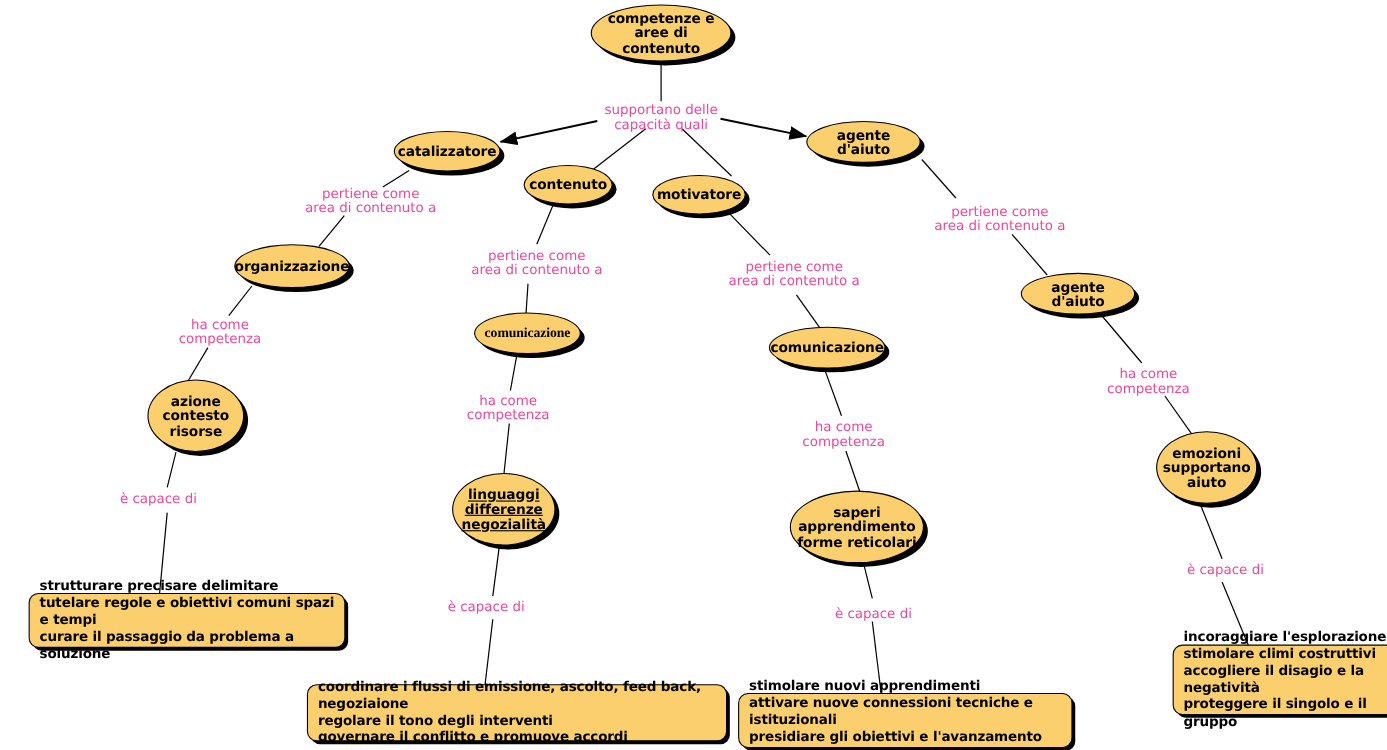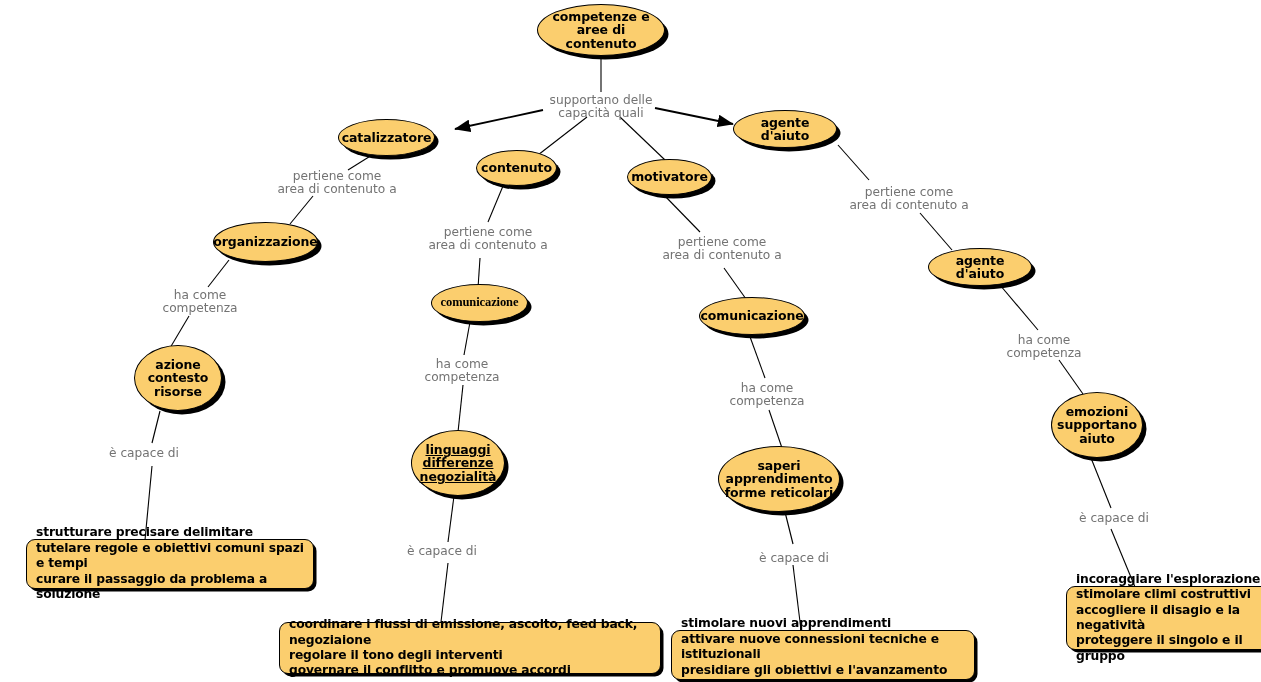--- a/index.html
+++ b/index.html
@@ -68,21 +68,21 @@
     letter-spacing: -0.15px;
     padding: 0 9px;
     white-space: pre-line;
     text-align: left;
   }
   
   .linkphrase {
     position: absolute;
     font-size: 12.2px;
     line-height: 13.2px;
-    color: #737373;
+    color: #ec4899;
     text-align: center;
     white-space: pre-line;
     background: transparent;
     z-index: 6;
     transform: translateX(-50%);
   }
 </style>
 </head>
 <body>
 
@@ -123,27 +123,27 @@
         <line x1="1059" y1="360" x2="1083" y2="394" stroke="#000000" stroke-width="1.1"></line>
         <line x1="1091" y1="458" x2="1111" y2="508" stroke="#000000" stroke-width="1.1"></line>
         <line x1="1111" y1="529" x2="1135" y2="587" stroke="#000000" stroke-width="1.1"></line>
       </g>
   </svg>
   <div id="nodes">
       <div class="node" style="left: 537px; top: 4px; width: 128px; height: 52px;">
         <span class="label">competenze  e
 aree di contenuto</span>
       </div>
-      <div class="node" style="left: 338px; top: 119px; width: 97px; height: 37px;">
+      <div class="node" style="left: 358px; top: 119px; width: 97px; height: 37px;">
         <span class="label">catalizzatore</span>
       </div>
       <div class="node" style="left: 476px; top: 150px; width: 81px; height: 36px;">
         <span class="label">contenuto</span>
       </div>
-      <div class="node" style="left: 627px; top: 159px; width: 85px; height: 36px;">
+      <div class="node" style="left: 593px; top: 159px; width: 85px; height: 36px;">
         <span class="label">motivatore</span>
       </div>
       <div class="node" style="left: 733px; top: 110px; width: 104px; height: 38px;">
         <span class="label">agente d'aiuto</span>
       </div>
       <div class="node" style="left: 213px; top: 222px; width: 105px; height: 40px;">
         <span class="label">organizzazione</span>
       </div>
       <div class="node" style="left: 431px; top: 284px; width: 97px; height: 38px; font-family: Liberation Serif, serif;">
         <span class="label">comunicazione</span>

